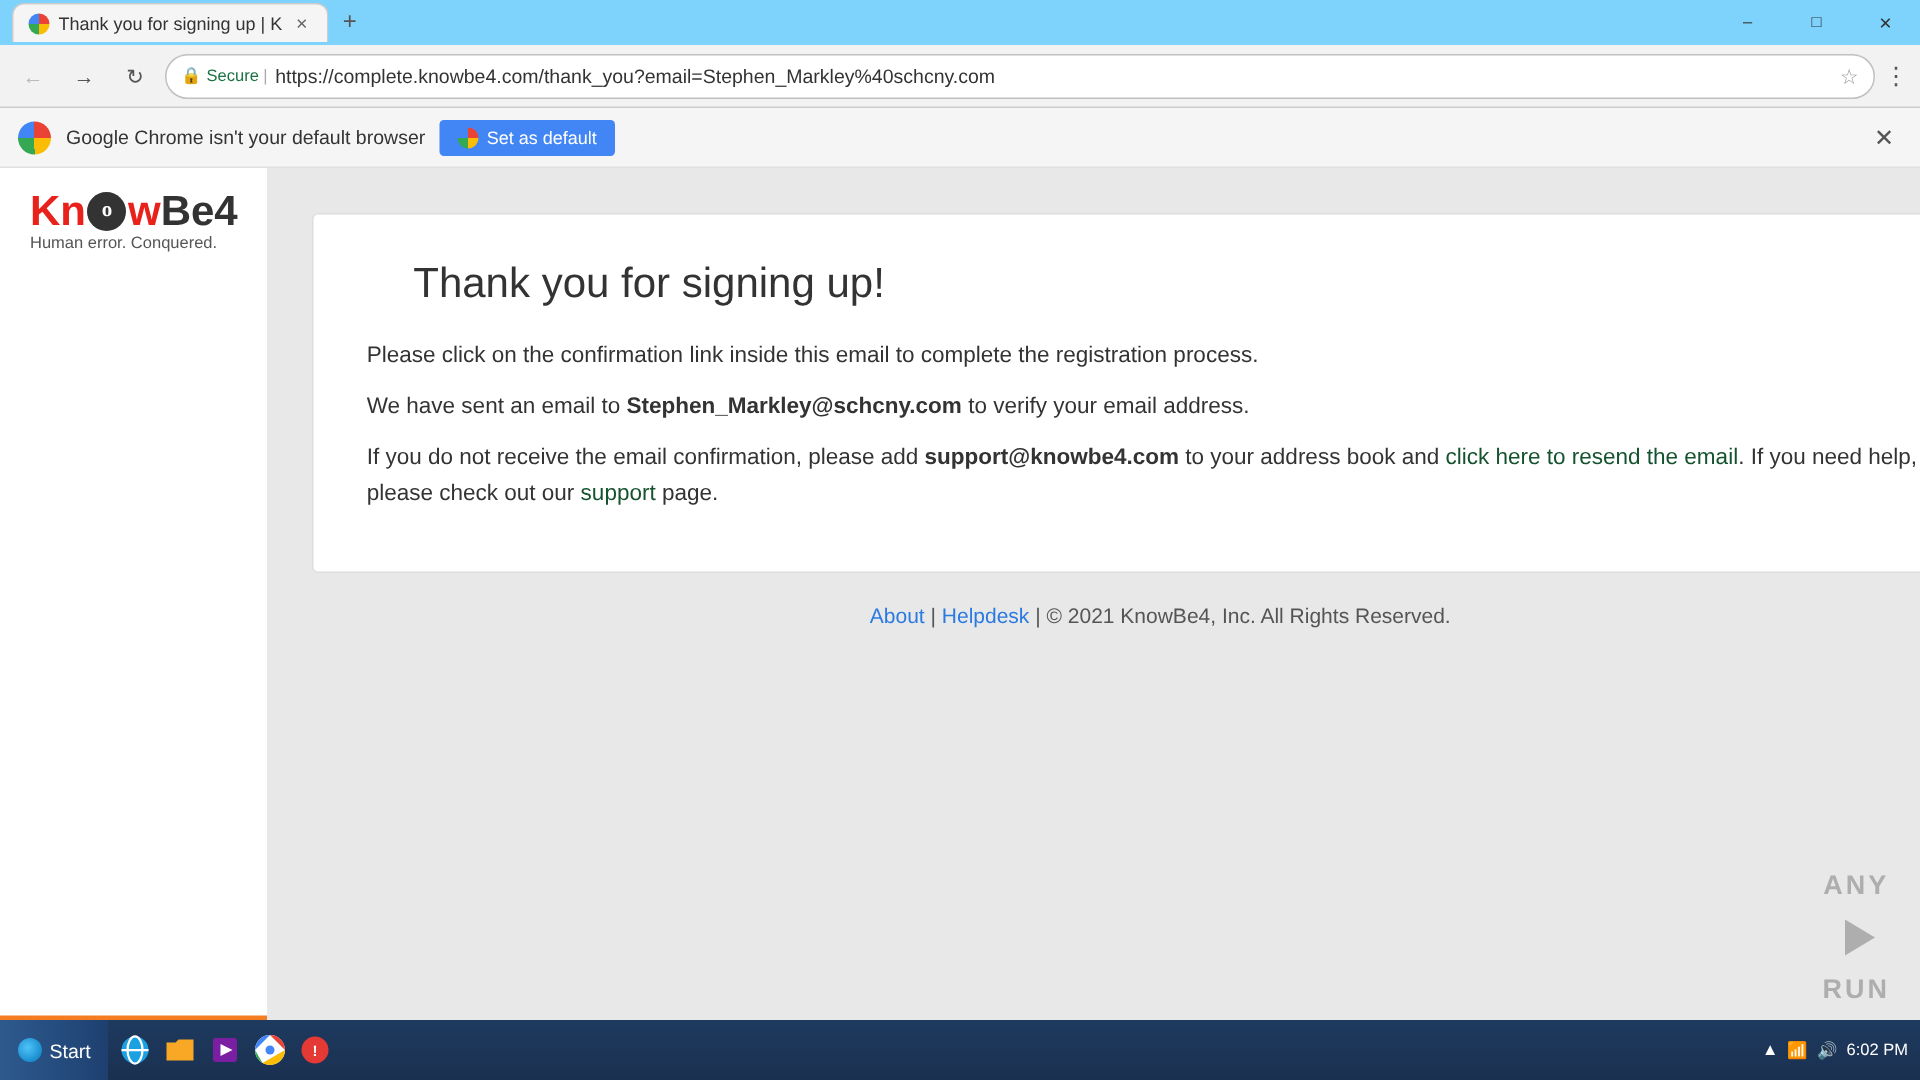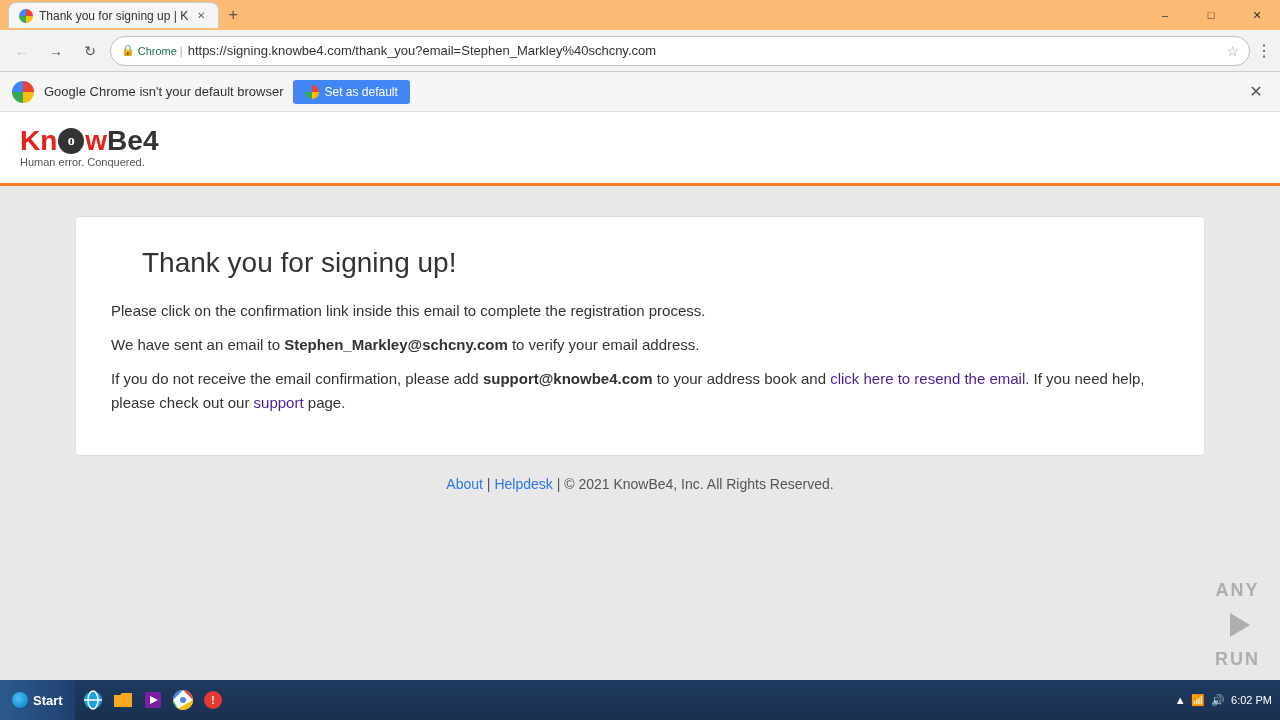--- a/index.html
+++ b/index.html
@@ -18,21 +18,21 @@
       z-index: 1000;
     }
     .taskbar-start {
       display: flex;
       align-items: center;
       background: linear-gradient(to right, #2d5a8e, #1e4070);
       height: 100%;
       padding: 0 12px;
       color: white;
       font-size: 13px;
-      font-weight: bold;
+      font-weight: normal;
       cursor: pointer;
       gap: 5px;
     }
     .start-orb {
       width: 16px;
       height: 16px;
       background: radial-gradient(circle at 40% 40%, #4fc3f7, #0277bd);
       border-radius: 50%;
     }
     .taskbar-items {
@@ -69,21 +69,21 @@
       width: 1280px;
       height: 680px;
       background: #dee1e6;
       display: flex;
       flex-direction: column;
     }
 
     
     .title-bar {
       height: 30px;
-      background: #fdba74;
+      background: #7dd3fc;
       display: flex;
       align-items: flex-start;
       padding: 0 0 0 0;
       position: relative;
     }
     .tab-area {
       display: flex;
       align-items: flex-end;
       padding-left: 8px;
       gap: 0;
@@ -265,21 +265,21 @@
       align-items: center;
       justify-content: center;
     }
 
     
     .page-content {
       flex: 1;
       background: #e8e8e8;
       overflow: auto;
       display: flex;
-      flex-direction: column;
+      flex-direction: row;
     }
 
     
     .kb4-header {
       background: white;
       padding: 15px 20px;
       border-bottom: 3px solid #f57c20;
     }
     .kb4-logo {
       display: flex;
@@ -317,21 +317,21 @@
     .body-text {
       font-size: 15px;
       color: #333;
       line-height: 1.6;
       margin-bottom: 10px;
     }
     .body-text strong {
       font-weight: bold;
     }
     .body-text a {
-      color: #4c1d95;
+      color: #14532d;
       text-decoration: none;
       text-align: center;
     }
 
     
     .page-footer {
       text-align: center;
       padding: 20px;
       font-size: 14px;
       color: #555;
@@ -384,24 +384,24 @@
     </div>
   </div>
 
   <div class="omnibox-bar">
     <button class="nav-btn disabled">←</button>
     <button class="nav-btn">→</button>
     <button class="nav-btn">↻</button>
     <div class="omnibox">
       <div class="secure-icon">
         <span>🔒</span>
-        <span>Chrome</span>
+        <span>Secure</span>
         <span style="color:#aaa">|</span>
       </div>
-      <span class="omnibox-url">https://signing.knowbe4.com/thank_you?email=Stephen_Markley%40schcny.com</span>
+      <span class="omnibox-url">https://complete.knowbe4.com/thank_you?email=Stephen_Markley%40schcny.com</span>
       <span class="omnibox-star">☆</span>
     </div>
     <div class="omnibox-menu">⋮</div>
   </div>
 
   <div class="notification-bar">
     <div class="chrome-logo-small"></div>
     <span>Google Chrome isn't your default browser</span>
     <button class="set-default-btn">
       <div style="width:14px;height:14px;border-radius:50%;background:conic-gradient(#ea4335 0deg 90deg,#fbbc05 90deg 180deg,#34a853 180deg 270deg,#4285f4 270deg 360deg);flex-shrink:0;"></div>

